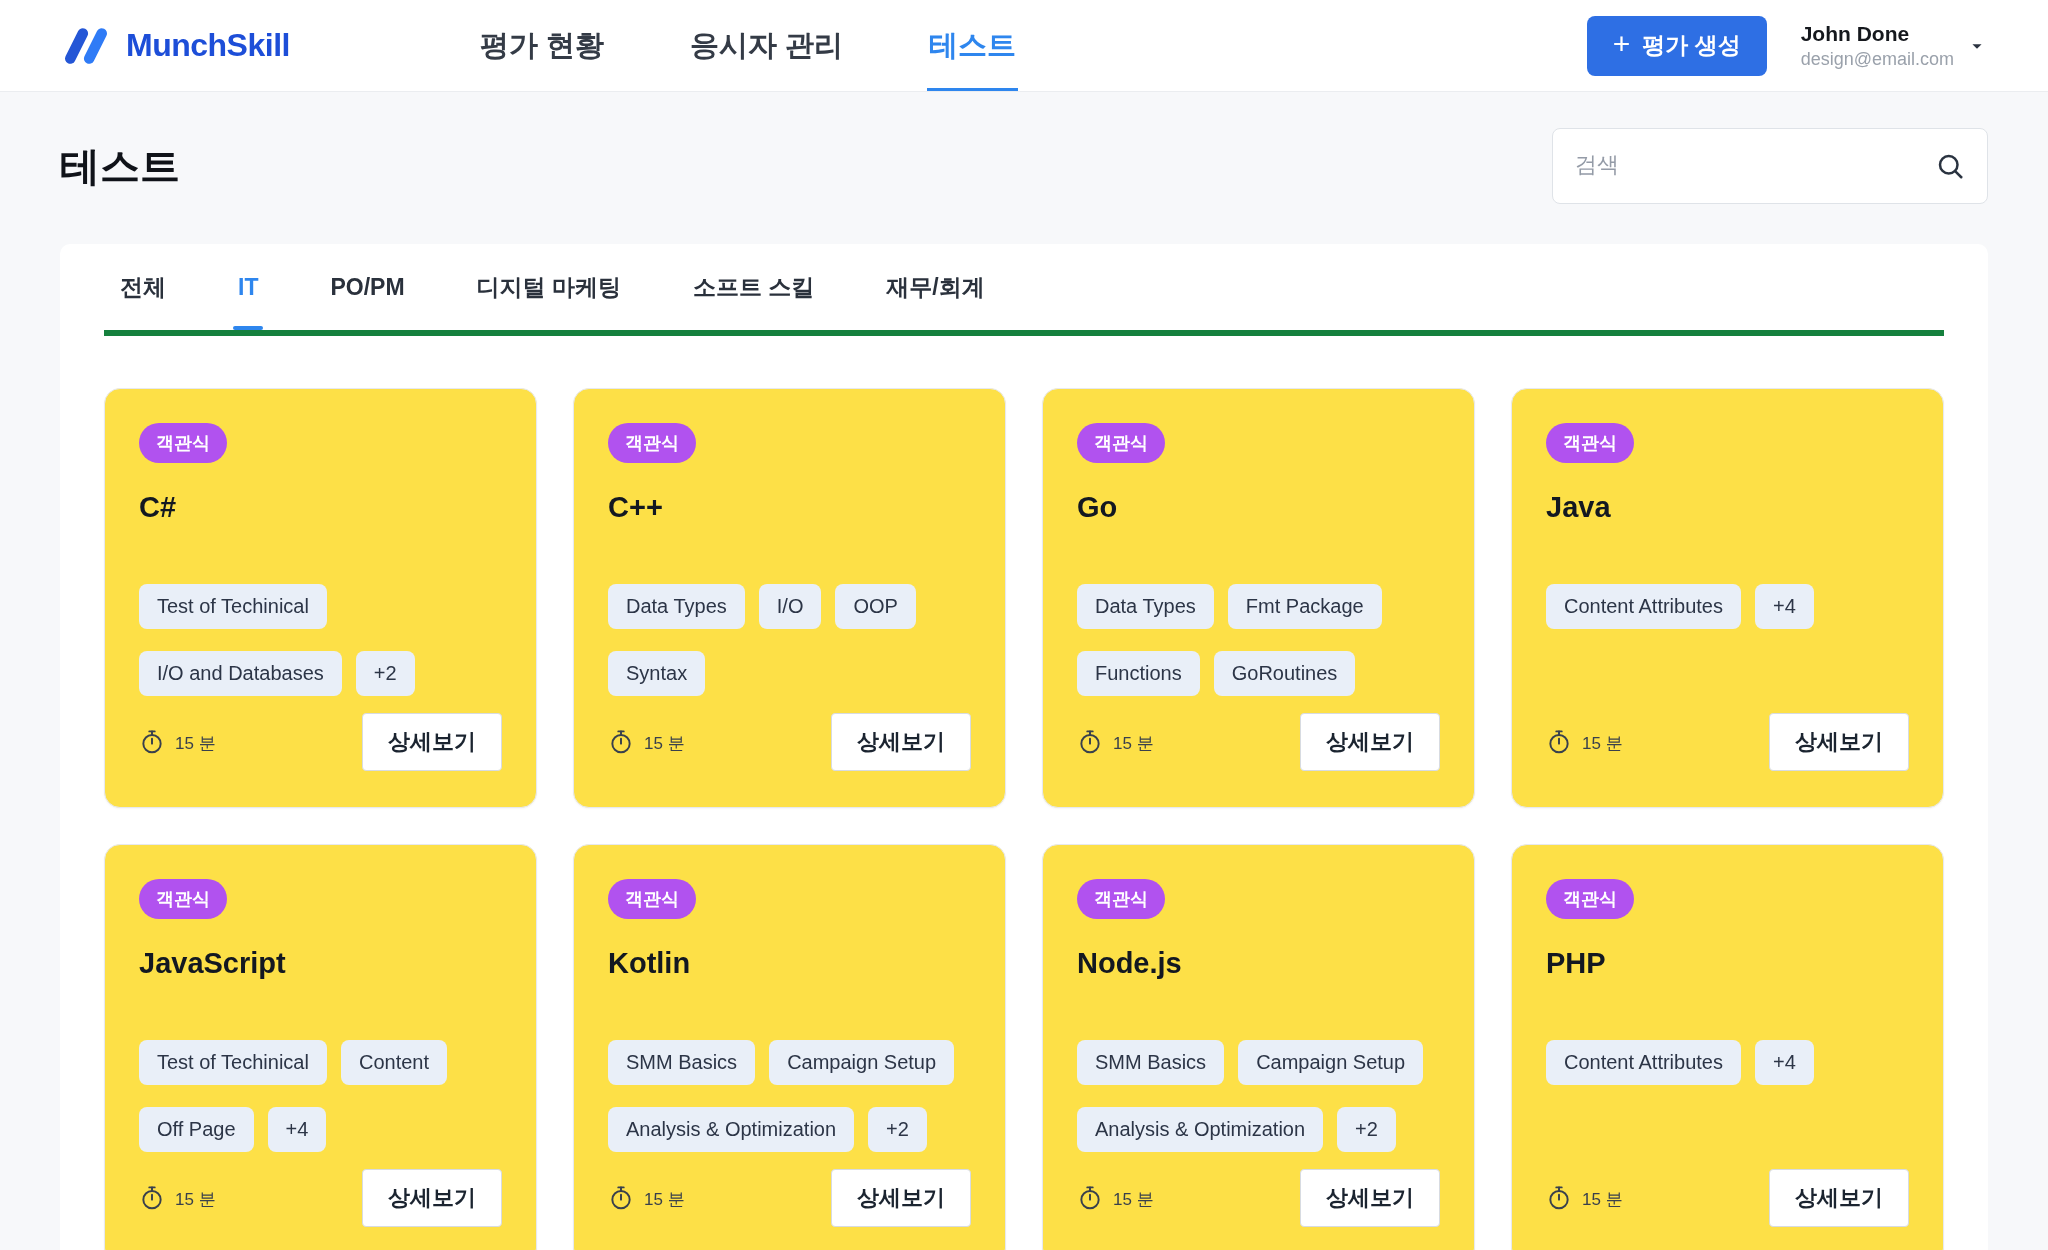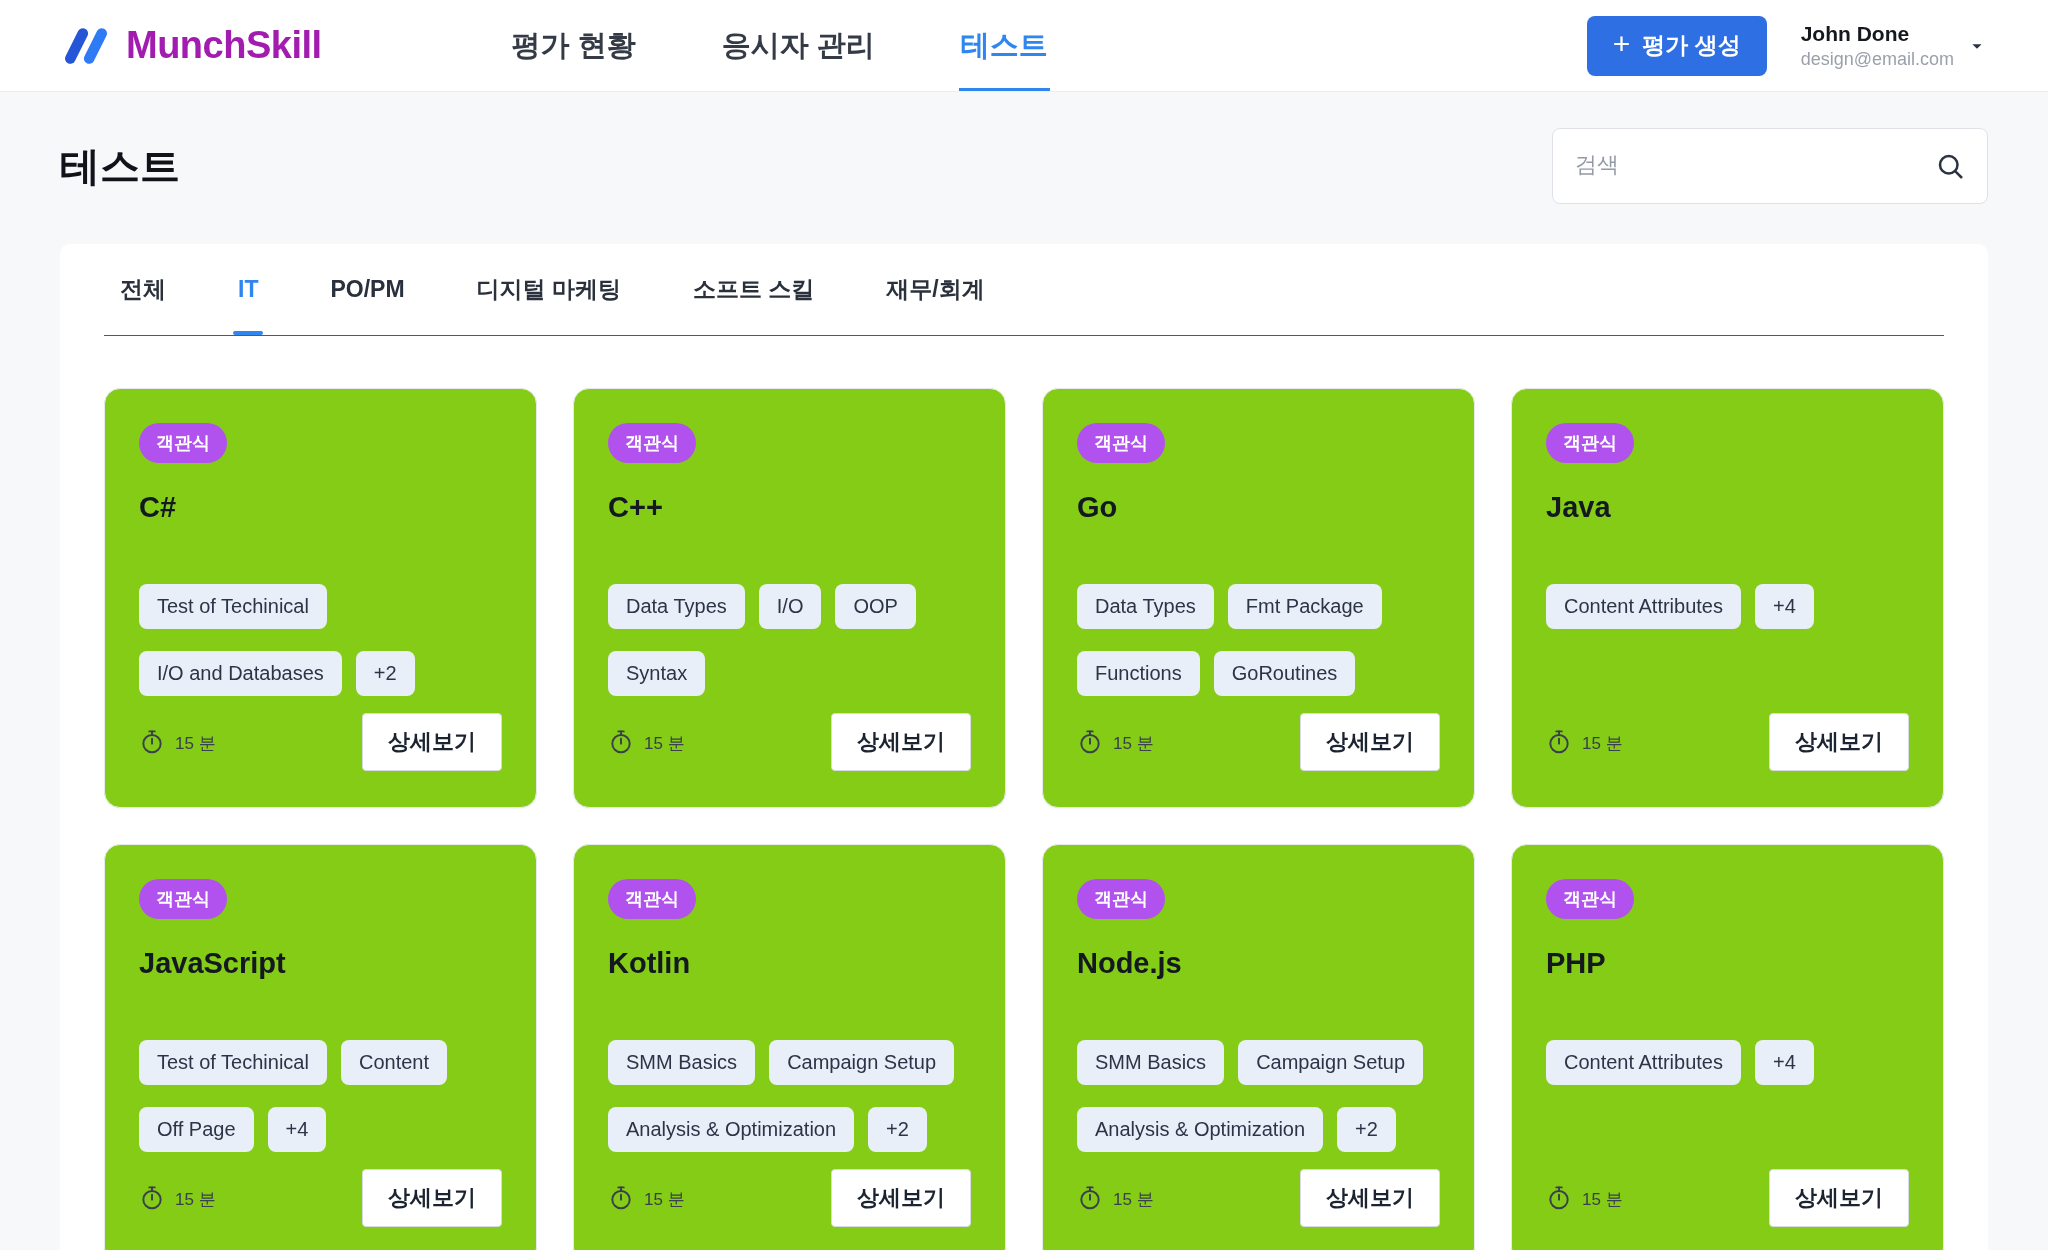--- a/index.html
+++ b/index.html
@@ -20,21 +20,21 @@
     background:var(--page-bg);
     font-family:"Liberation Sans","DejaVu Sans",sans-serif;
     color:var(--text-dark);
   }
   
   header{
     height:92px;background:#fff;border-bottom:1px solid #ebedf0;
     display:flex;align-items:center;padding:0 60px;position:relative;z-index:2;
   }
   .brand{display:flex;align-items:center;gap:14px;}
-  .brand-text{font-size:38px;font-weight:800;letter-spacing:-0.5px;color:#a21caf;}
+  .brand-text{font-size:32px;font-weight:800;letter-spacing:-0.5px;color:#1d4ed8;}
   nav{display:flex;gap:86px;height:100%;margin-left:190px;}
   .nav-item{
     position:relative;display:flex;align-items:center;height:100%;
     font-size:29px;font-weight:700;color:#343b46;cursor:pointer;
   }
   .nav-item.active{color:var(--accent-bright);}
   .nav-item.active::after{
     content:"";position:absolute;left:-2px;right:-2px;bottom:0;height:3px;
     background:var(--accent-bright);
   }
@@ -63,37 +63,37 @@
     flex:1;border:none;outline:none;font-size:22px;color:#222;background:transparent;
     font-family:Liberation Mono, monospace;
   }
   .search-box input::placeholder{color:#949ba7;}
   
   .panel{
     margin:40px 60px 0;background:#fff;border-radius:10px;
     padding:0 44px 60px;min-height:960px;
   }
   .tabs{display:flex;gap:72px;height:92px;align-items:center;padding-left:16px;
-    border-bottom:1px solid #15803d;}
+    border-bottom:6px solid #15803d;}
   .tab{
     position:relative;height:100%;display:flex;align-items:center;
     font-size:23px;font-weight:700;color:#2a313c;cursor:pointer;white-space:nowrap;
   }
   .tab.active{color:var(--accent-bright);}
   .tab.active::after{
     content:"";position:absolute;left:-5px;right:-5px;bottom:0;height:4px;
     border-radius:2px;background:var(--accent-bright);
   }
   
   .grid{
     margin-top:52px;display:grid;grid-template-columns:repeat(4,1fr);
     column-gap:36px;row-gap:36px;
   }
   .card{
-    background:#84cc16;border:1px solid var(--card-border);border-radius:16px;
+    background:#fde047;border:1px solid var(--card-border);border-radius:16px;
     padding:34px 34px 36px;height:420px;display:flex;flex-direction:column;
     box-shadow:0 1px 2px rgba(16,24,40,.04);
   }
   .badge{
     align-self:flex-start;background:var(--badge);color:#fff;
     font-size:18px;font-weight:700;padding:8px 17px;border-radius:999px;
   }
   .card-title{font-size:29px;font-weight:800;color:#131821;margin-top:28px;}
   .tags{margin-top:60px;display:flex;flex-wrap:wrap;gap:22px 14px;align-content:flex-start;}
   .tag{

